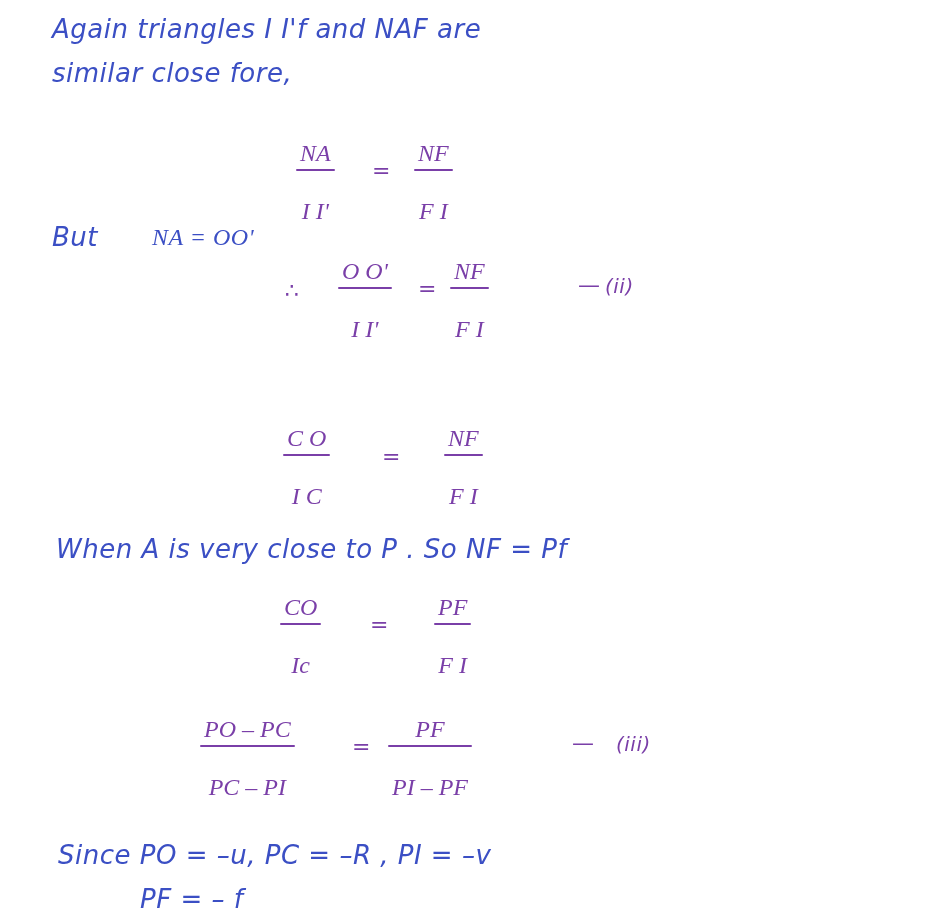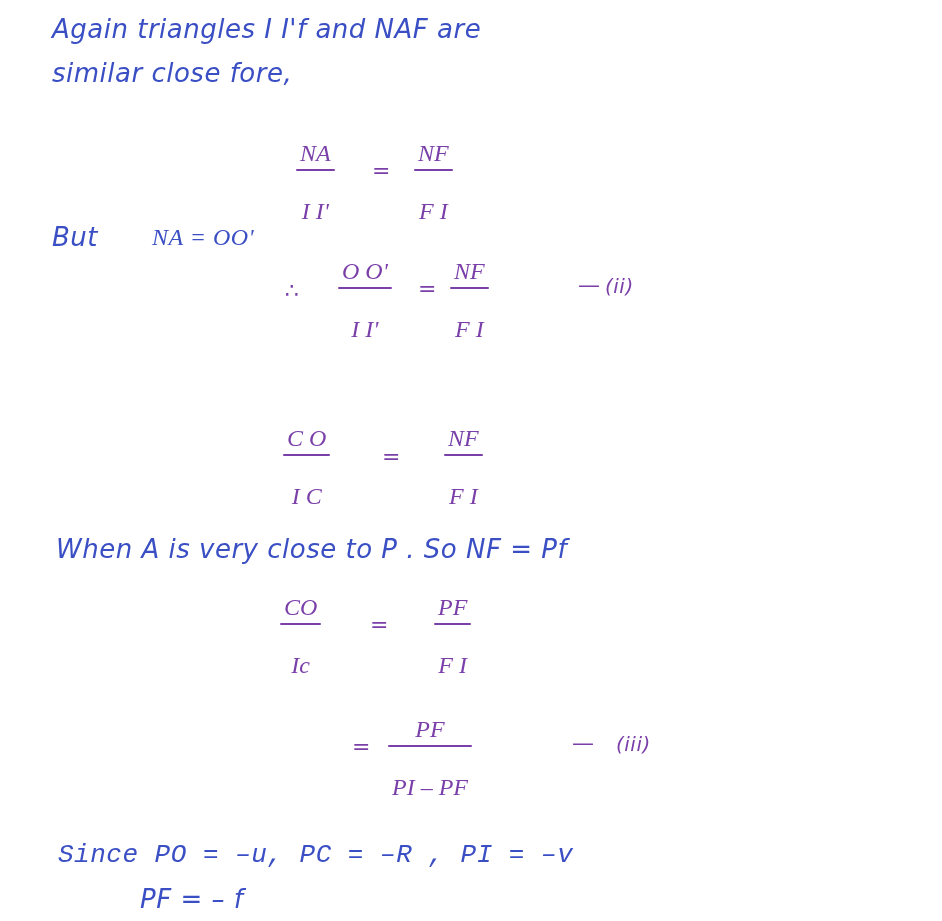--- a/index.html
+++ b/index.html
@@ -127,26 +127,31 @@
     <span class="bar"></span>
     <span class="den">Ic</span>
   </div>
   <div class="ink purple s22" style="left:370px; top:612px;">=</div>
   <div class="frac purple s24" style="left:434px; top:594px;">
     <span class="num">PF</span>
     <span class="bar"></span>
     <span class="den">F I</span>
   </div>
 
+  <div class="frac purple s24" style="left:200px; top:716px;">
+    <span class="num">PO – PC</span>
+    <span class="bar"></span>
+    <span class="den">PC – PI</span>
+  </div>
   <div class="ink purple s22" style="left:352px; top:734px;">=</div>
   <div class="frac purple s24" style="left:388px; top:716px;">
     <span class="num">PF</span>
     <span class="bar"></span>
     <span class="den">PI – PF</span>
   </div>
   <div class="ink purple s22 dash" style="left:572px; top:730px;">—</div>
   <div class="ink purple s20" style="left:616px; top:732px;">(iii)</div>
 
-  <div class="ink blue s26" style="left:58px; top:840px;font-family:Liberation Mono, monospace;">Since    PO = –u,      PC   =   –R   ,      PI =    –v</div>
+  <div class="ink blue s26" style="left:58px; top:840px;">Since    PO = –u,      PC   =   –R   ,      PI =    –v</div>
 
   <div class="ink blue s26" style="left:140px; top:884px;">PF   =    – f</div>
 
 </div>
 
 </body></html>

